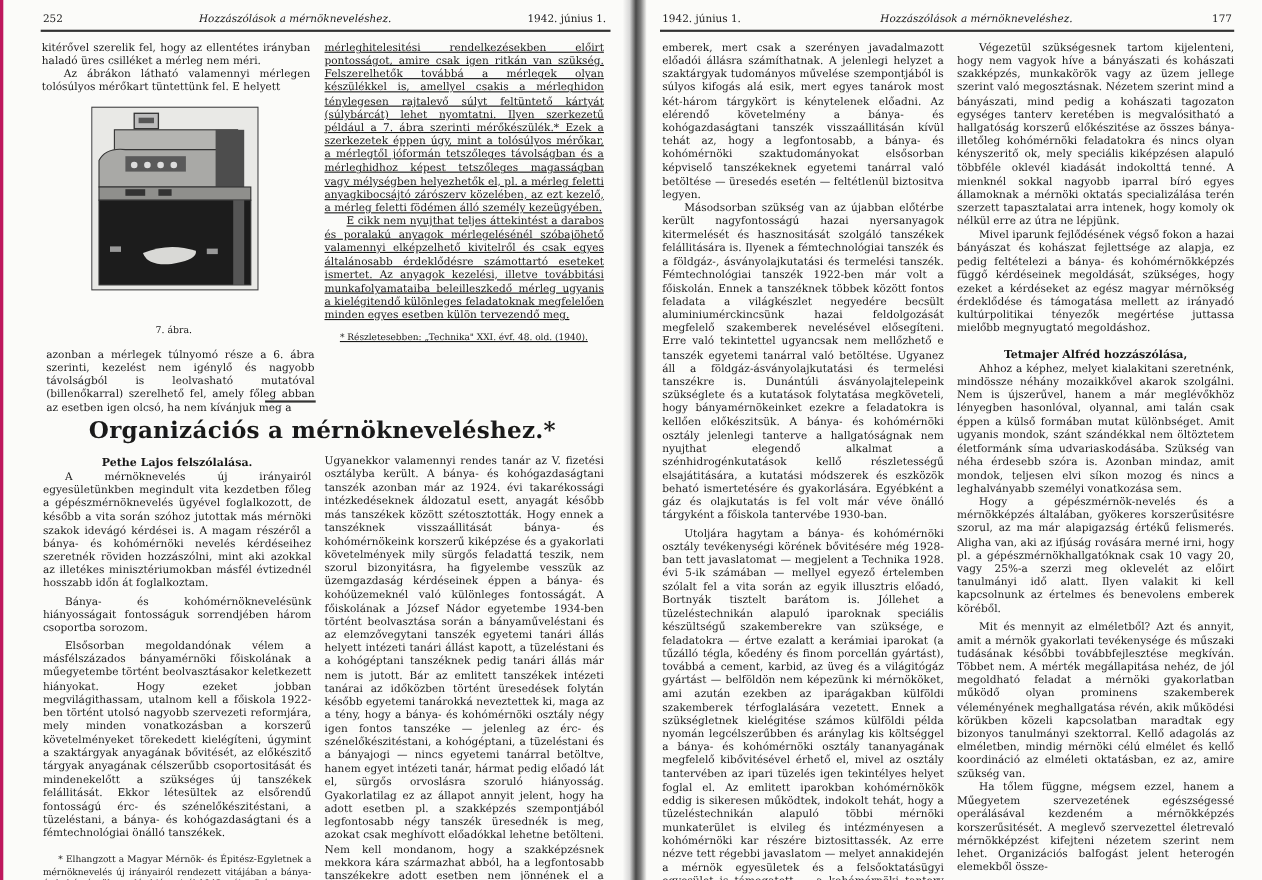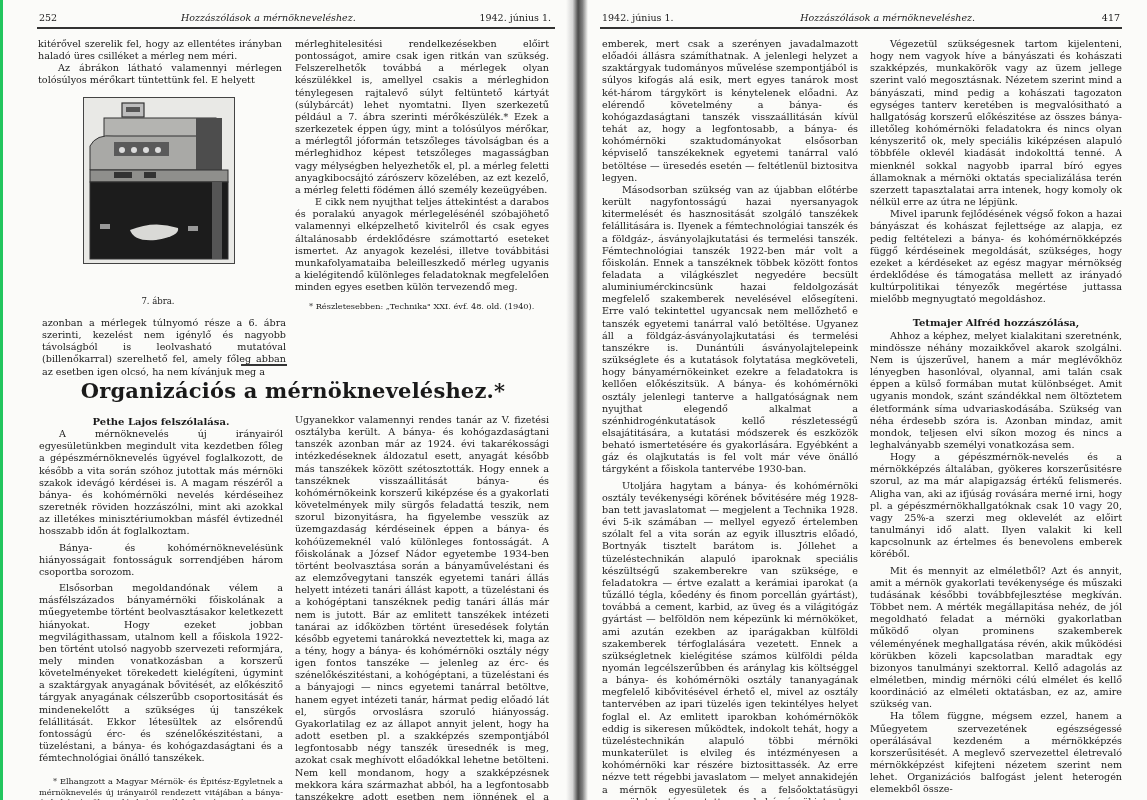--- a/index.html
+++ b/index.html
@@ -1,19 +1,19 @@
 <!DOCTYPE html>
 <html><head>
 <meta charset="utf-8">
 <style>
   html,body{margin:0;padding:0;}
   body{width:1147px;height:800px;overflow:hidden;background:#ffffff;position:relative;
        font-family:"DejaVu Serif","Liberation Serif",serif;color:#1a1a1a;}
   .page{position:absolute;top:0;height:800px;background:#fbfbf9;overflow:hidden;}
-  .page-left{left:0;width:572px;border-left:3px solid #22c55e;}
+  .page-left{left:0;width:572px;border-left:3px solid #be185d;}
   .page-right{left:572px;width:575px;}
   .gutter{position:absolute;left:566px;top:0;width:22px;height:800px;
           background:linear-gradient(90deg,#fbfbf9 0%,#cfcfcf 30%,#2a2a2a 55%,#6a6a6a 75%,#fbfbf9 100%);opacity:.85;}
   .running-head{position:absolute;top:12px;font-size:9.5px;display:flex;justify-content:space-between;align-items:baseline;}
   .page-left .running-head{left:36px;width:512px;}
   .page-right .running-head{left:30px;width:518px;}
   .running-head .title{font-style:italic;}
   .head-rule{position:absolute;top:27px;height:0;border-top:2px solid #333;}
   .page-left .head-rule{left:34px;width:518px;}
   .page-right .head-rule{left:28px;width:522px;}
@@ -69,21 +69,21 @@
       <rect x="16" y="126" width="10" height="5" fill="#999"></rect>
       <rect x="104" y="128" width="10" height="5" fill="#999"></rect>
     </svg>
   </div>
   <div class="fig-caption">7. ábra.</div>
 
   <div class="col" style="left:39px;top:317px;width:244px;">
     <p class="noindent">azonban a mérlegek túlnyomó része a 6. ábra szerinti, kezelést nem igénylő és nagyobb távolságból is leolvasható mutatóval (billenőkarral) szerelhető fel, amely főleg abban az esetben igen olcsó, ha nem kívánjuk meg a</p>
   </div>
 
-  <div class="col" style="left:292px;top:38px;width:254px;">
+  <div class="col" style="left:292px;top:38px;width:254px;text-decoration:underline;">
     <p class="noindent">mérleghitelesitési rendelkezésekben előirt pontosságot, amire csak igen ritkán van szükség. Felszerelhetők továbbá a mérlegek olyan készülékkel is, amellyel csakis a mérleghidon ténylegesen rajtalevő súlyt feltüntető kártyát (súlybárcát) lehet nyomtatni. Ilyen szerkezetű például a 7. ábra szerinti mérőkészülék.* Ezek a szerkezetek éppen úgy, mint a tolósúlyos mérőkar, a mérlegtől jóformán tetszőleges távolságban és a mérleghidhoz képest tetszőleges magasságban vagy mélységben helyezhetők el, pl. a mérleg feletti anyagkibocsájtó zárószerv közelében, az ezt kezelő, a mérleg feletti födémen álló személy kezeügyében.</p>
     <p>E cikk nem nyujthat teljes áttekintést a darabos és poralakú anyagok mérlegelésénél szóbajöhető valamennyi elképzelhető kivitelről és csak egyes általánosabb érdeklődésre számottartó eseteket ismertet. Az anyagok kezelési, illetve továbbitási munkafolyamataiba beleilleszkedő mérleg ugyanis a kielégitendő különleges feladatoknak megfelelően minden egyes esetben külön tervezendő meg.</p>
     <div class="gap"></div>
       <div class="gap"></div>
     <div class="footnote">
       <p>* Részletesebben: „Technika" XXI. évf. 48. old. (1940).</p>
     </div>
   </div>
 
   <div class="sep-rule"></div>
@@ -106,21 +106,21 @@
 
   <div class="col" style="left:292px;top:414px;width:254px;">
     <p class="noindent">Ugyanekkor valamennyi rendes tanár az V. fizetési osztályba került. A bánya- és kohógazdaságtani tanszék azonban már az 1924. évi takarékossági intézkedéseknek áldozatul esett, anyagát később más tanszékek között szétosztották. Hogy ennek a tanszéknek visszaállitását bánya- és kohómérnökeink korszerű kiképzése és a gyakorlati követelmények mily sürgős feladattá teszik, nem szorul bizonyitásra, ha figyelembe vesszük az üzemgazdaság kérdéseinek éppen a bánya- és kohóüzemeknél való különleges fontosságát. A főiskolának a József Nádor egyetembe 1934-ben történt beolvasztása során a bányaműveléstani és az elemzővegytani tanszék egyetemi tanári állás helyett intézeti tanári állást kapott, a tüzeléstani és a kohógéptani tanszéknek pedig tanári állás már nem is jutott. Bár az emlitett tanszékek intézeti tanárai az időközben történt üresedések folytán később egyetemi tanárokká neveztettek ki, maga az a tény, hogy a bánya- és kohómérnöki osztály négy igen fontos tanszéke — jelenleg az érc- és szénelőkészitéstani, a kohógéptani, a tüzeléstani és a bányajogi — nincs egyetemi tanárral betöltve, hanem egyet intézeti tanár, hármat pedig előadó lát el, sürgős orvoslásra szoruló hiányosság. Gyakorlatilag ez az állapot annyit jelent, hogy ha adott esetben pl. a szakképzés szempontjából legfontosabb négy tanszék üresednék is meg, azokat csak meghívott előadókkal lehetne betölteni. Nem kell mondanom, hogy a szakképzésnek mekkora kára származhat abból, ha a legfontosabb tanszékekre adott esetben nem jönnének el a legalkalmasabb szak-</p>
   </div>
 </div>
 
 <div class="page page-right">
   <div class="running-head">
     <span>1942. június 1.</span>
     <span class="title">Hozzászólások a mérnökneveléshez.</span>
-    <span>417</span>
+    <span>177</span>
   </div>
   <div class="head-rule"></div>
 
   <div class="col" style="left:30px;top:38px;width:256px;">
     <p class="noindent">emberek, mert csak a szerényen javadalmazott előadói állásra számíthatnak. A jelenlegi helyzet a szaktárgyak tudományos művelése szempontjából is súlyos kifogás alá esik, mert egyes tanárok most két-három tárgykört is kénytelenek előadni. Az elérendő követelmény a bánya- és kohógazdaságtani tanszék visszaállitásán kívül tehát az, hogy a legfontosabb, a bánya- és kohómérnöki szaktudományokat elsősorban képviselő tanszékeknek egyetemi tanárral való betöltése — üresedés esetén — feltétlenül biztositva legyen.</p>
     <p>Másodsorban szükség van az újabban előtérbe került nagyfontosságú hazai nyersanyagok kitermelését és hasznositását szolgáló tanszékek felállitására is. Ilyenek a fémtechnológiai tanszék és a földgáz-, ásványolajkutatási és termelési tanszék. Fémtechnológiai tanszék 1922-ben már volt a főiskolán. Ennek a tanszéknek többek között fontos feladata a világkészlet negyedére becsült aluminiumérckincsünk hazai feldolgozását megfelelő szakemberek nevelésével elősegíteni. Erre való tekintettel ugyancsak nem mellőzhető e tanszék egyetemi tanárral való betöltése. Ugyanez áll a földgáz-ásványolajkutatási és termelési tanszékre is. Dunántúli ásványolajtelepeink szükséglete és a kutatások folytatása megköveteli, hogy bányamérnökeinket ezekre a feladatokra is kellően előkészitsük. A bánya- és kohómérnöki osztály jelenlegi tanterve a hallgatóságnak nem nyujthat elegendő alkalmat a szénhidrogénkutatások kellő részletességű elsajátitására, a kutatási módszerek és eszközök beható ismertetésére és gyakorlására. Egyébként a gáz és olajkutatás is fel volt már véve önálló tárgyként a főiskola tantervébe 1930-ban.</p>
     <div class="gap"></div>
     <p>Utoljára hagytam a bánya- és kohómérnöki osztály tevékenységi körének bővitésére még 1928-ban tett javaslatomat — megjelent a Technika 1928. évi 5-ik számában — mellyel egyező értelemben szólalt fel a vita során az egyik illusztris előadó, Bortnyák tisztelt barátom is. Jóllehet a tüzeléstechnikán alapuló iparoknak speciális készültségű szakemberekre van szüksége, e feladatokra — értve ezalatt a kerámiai iparokat (a tűzálló tégla, kőedény és finom porcellán gyártást), továbbá a cement, karbid, az üveg és a világitógáz gyártást — belföldön nem képezünk ki mérnököket, ami azután ezekben az iparágakban külföldi szakemberek térfoglalására vezetett. Ennek a szükségletnek kielégitése számos külföldi példa nyomán legcélszerűbben és aránylag kis költséggel a bánya- és kohómérnöki osztály tananyagának megfelelő kibővitésével érhető el, mivel az osztály tantervében az ipari tüzelés igen tekintélyes helyet foglal el. Az emlitett iparokban kohómérnökök eddig is sikeresen működtek, indokolt tehát, hogy a tüzeléstechnikán alapuló többi mérnöki munkaterület is elvileg és intézményesen a kohómérnöki kar részére biztosittassék. Az erre nézve tett régebbi javaslatom — melyet annakidején a mérnök egyesületek és a felsőoktatásügyi egyesület is támogatott — a kohómérnöki tanterv kibővitését a meglévő tárgyak anyagának némi átcsoportositásával, a hiányzó tárgyak előadását pedig megbizott előadók és magántanárok bekapcsolásával, tehát úgyszólván számottevő költség nélkül, kívánta megoldani. A mai viszonyok között azonban szükségesnek lát-</p>
   </div>
 

